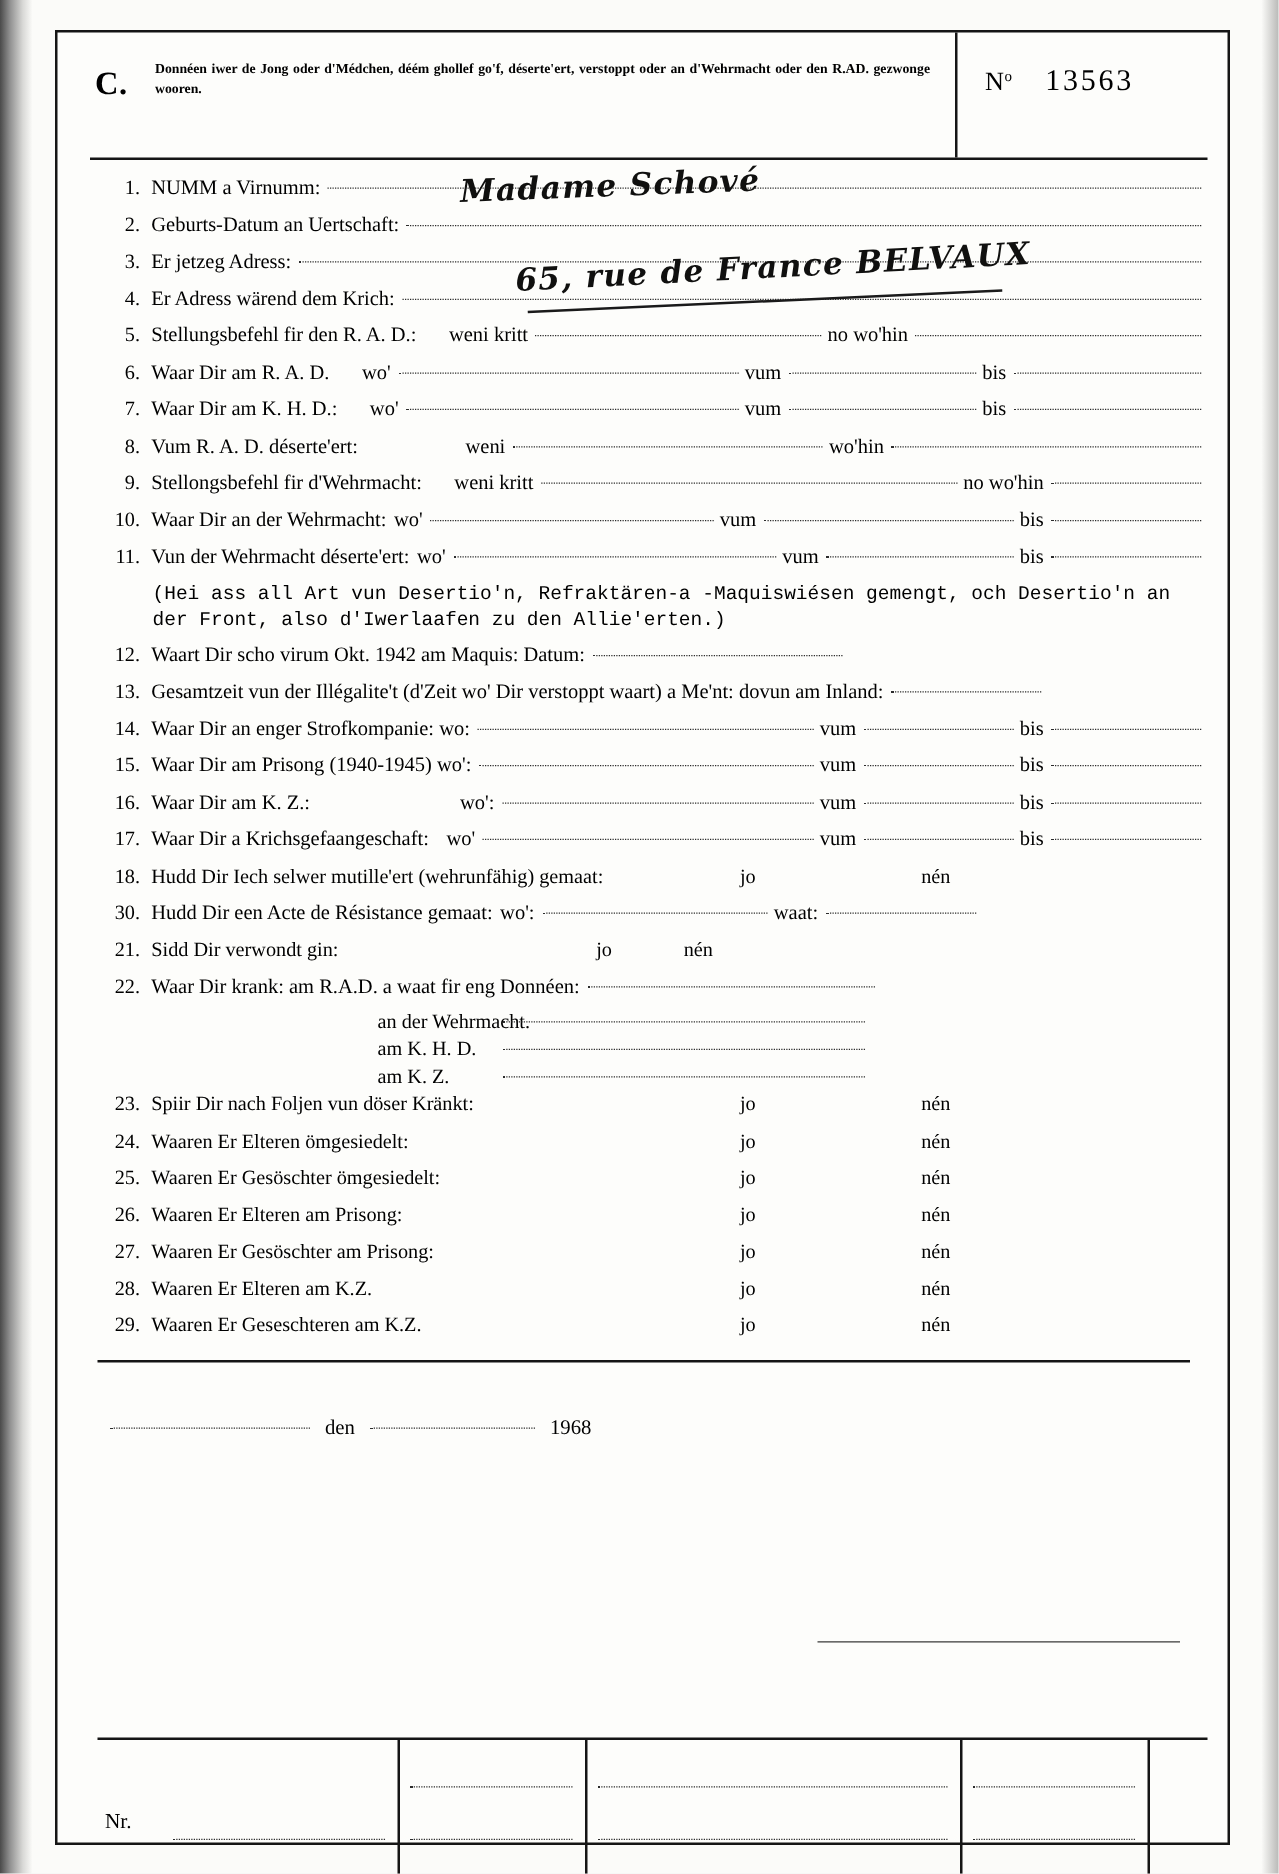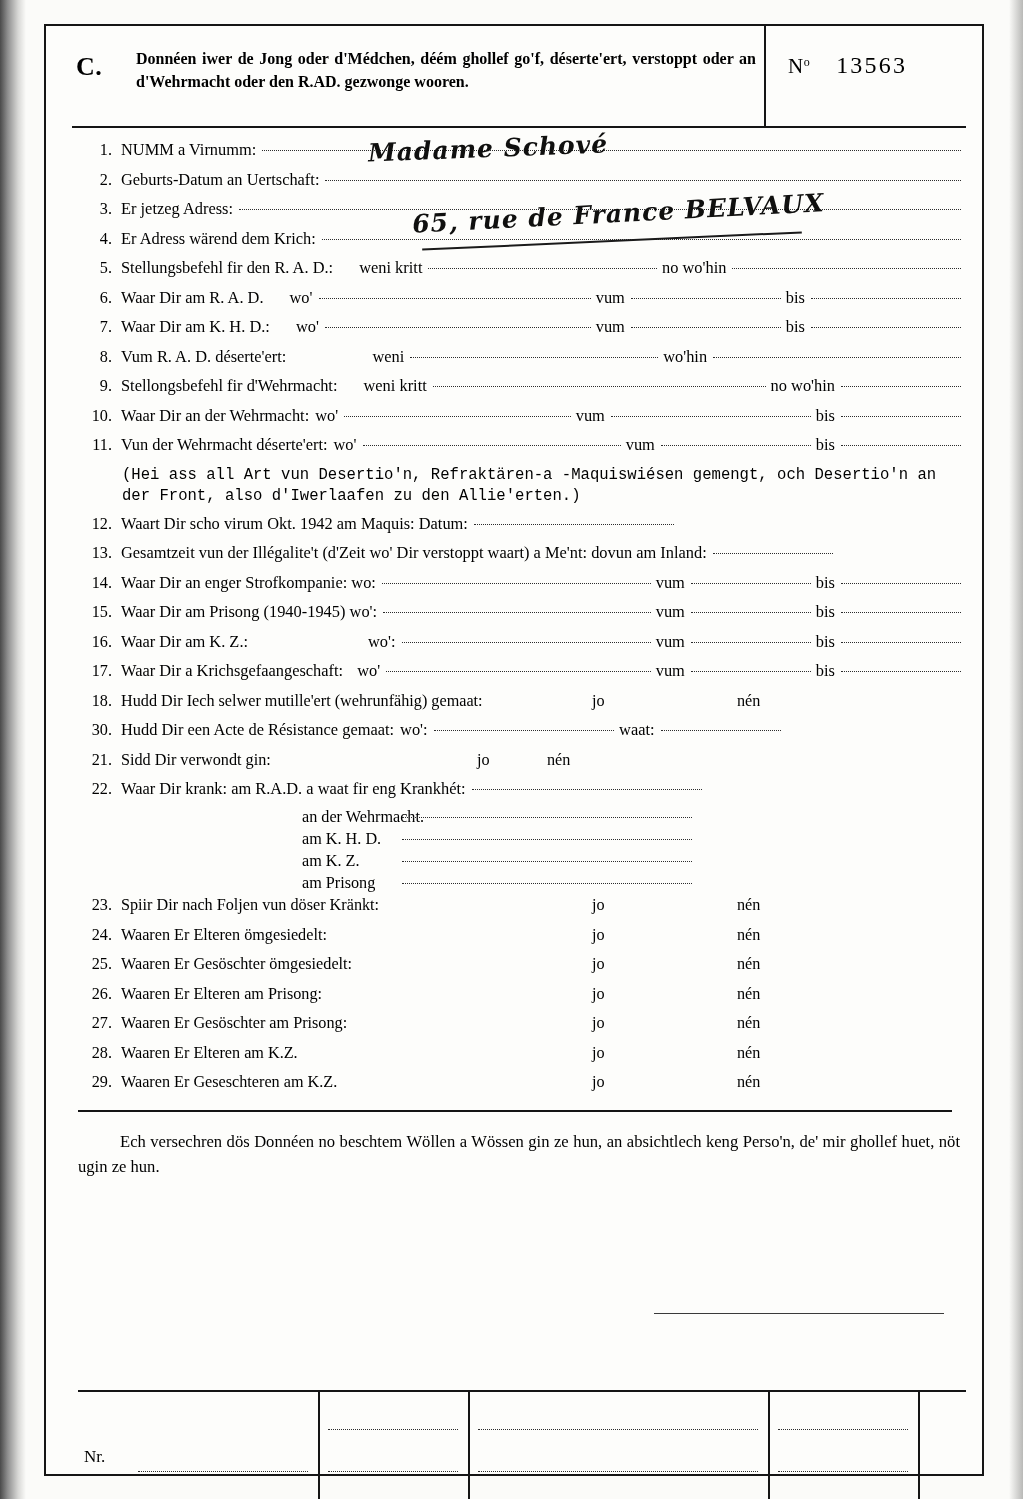--- a/index.html
+++ b/index.html
@@ -63,24 +63,24 @@
   .hdr-letter {
     position: absolute;
     left: 4px;
     top: 12px;
     font-size: 26px;
     font-weight: bold;
     letter-spacing: 0.5px;
   }
   .hdr-text {
     position: absolute;
-    left: 64px;
+    left: 52px;
     top: 8px;
     width: 620px;
-    font-size: 16px;
+    font-size: 11px;
     font-weight: bold;
     line-height: 1.42;
     text-align: justify;
   }
   .hdr-divider {
     position: absolute;
     left: 692px;
     top: -14px;
     width: 2px;
     height: 100px;
@@ -501,40 +501,36 @@
 
         <div class="yn-row">
           <span class="num">21.</span>
           <span class="txt">Sidd Dir verwondt gin:</span>
           <span class="jncol-jo" style="left:405px">jo</span>
           <span class="jncol-nen" style="left:475px">nén</span>
         </div>
 
         <div class="row">
           <span class="num">22.</span>
-          <span class="txt">Waar Dir krank: am R.A.D. a waat fir eng Krankhét:</span>
+          <span class="txt">Waar Dir krank: am R.A.D. a waat fir eng Donnéen:</span>
           <span class="dots w5"></span>
         </div>
         <div class="q22block">
           <div class="q22row">
             <span class="q22label">an der Wehrmacht.</span>
             <span class="q22dots" style="margin-left:0"></span>
           </div>
           <div class="q22row">
             <span class="q22label">am K. H. D.</span>
             <span class="q22dots" style="margin-left:0"></span>
           </div>
           <div class="q22row">
             <span class="q22label">am K. Z.</span>
             <span class="q22dots" style="margin-left:0"></span>
           </div>
-          <div class="q22row">
-            <span class="q22label">am Prisong</span>
-            <span class="q22dots" style="margin-left:0"></span>
-          </div>
         </div>
 
         <div class="yn-row">
           <span class="num">23.</span>
           <span class="txt">Spiir Dir nach Foljen vun döser Kränkt:</span>
           <span class="jncol-jo">jo</span>
           <span class="jncol-nen">nén</span>
         </div>
         <div class="yn-row">
           <span class="num">24.</span>
@@ -568,22 +564,27 @@
         </div>
         <div class="yn-row">
           <span class="num">29.</span>
           <span class="txt">Waaren Er Geseschteren am K.Z.</span>
           <span class="jncol-jo">jo</span>
           <span class="jncol-nen">nén</span>
         </div>
 
         <div class="rule"></div>
 
-        <div class="declaration">Ech versechren dös Donnéen no beschtem Wöllen a Wössen gin ze hun, an absichtlech keng Perso'n, de' mir ghollef huet, nöt ugin ze hun.</div>
-
+
+        <div class="dateline">
+          <span class="d1"></span>
+          <span class="dtxt">den</span>
+          <span class="d2"></span>
+          <span class="year">1968</span>
+        </div>
 
         <div class="sigline"></div>
 
         <div class="btable">
           <div class="vline" style="left:240px"></div>
           <div class="vline" style="left:390px"></div>
           <div class="vline" style="left:690px"></div>
           <div class="vline" style="left:840px"></div>
           <div class="bt-nr">Nr.</div>
 

